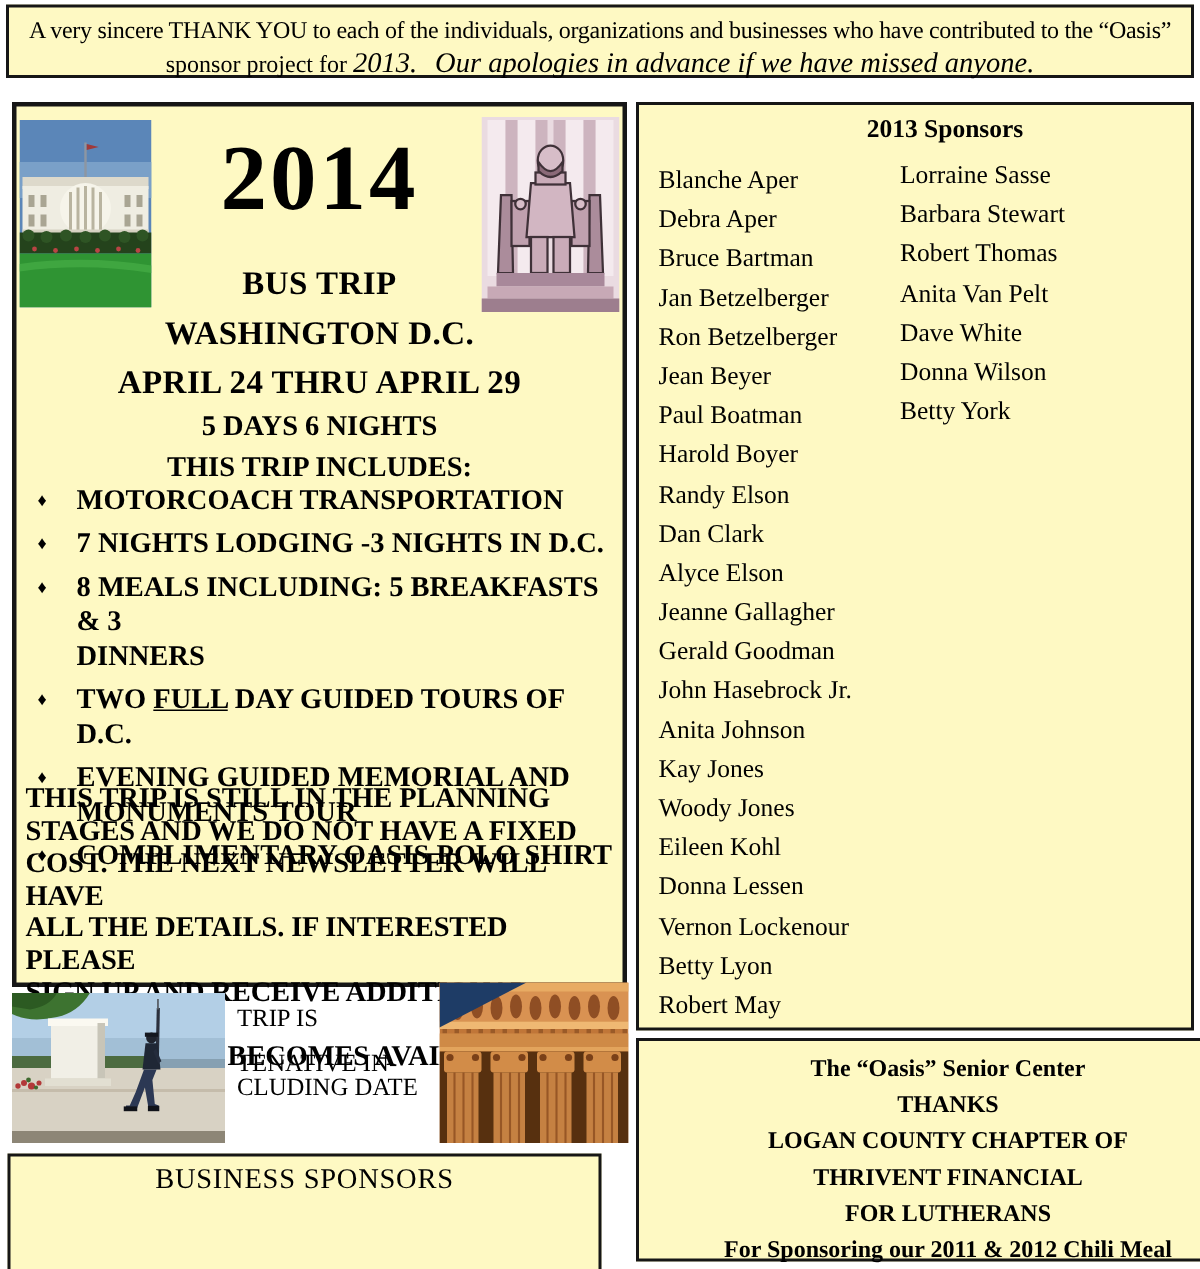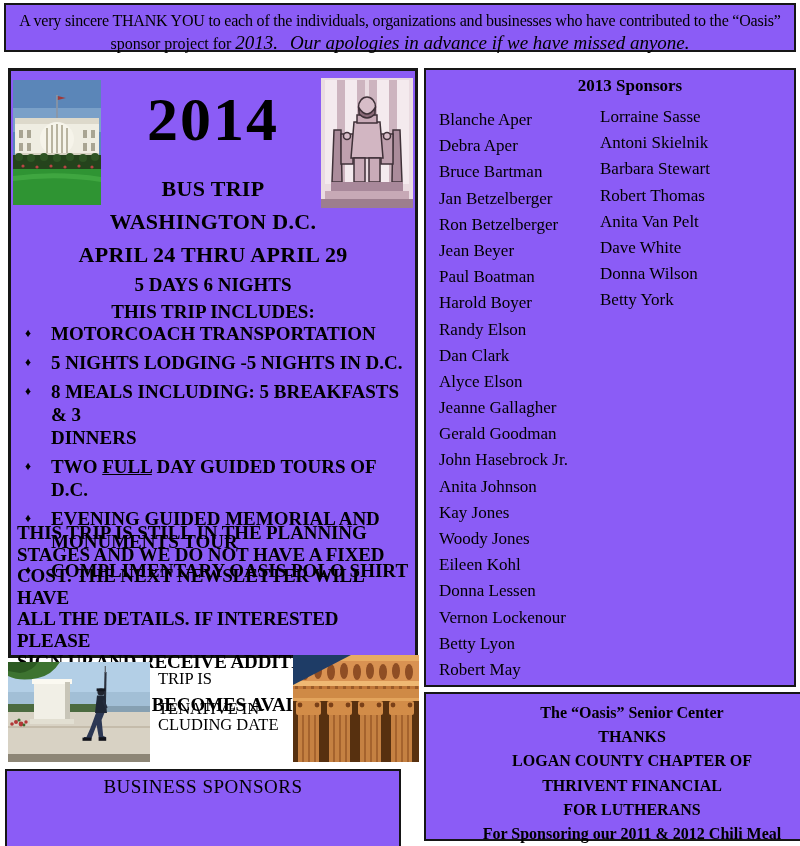--- a/index.html
+++ b/index.html
@@ -8,21 +8,21 @@
   .page {
     position: relative;
     width: 800px;
     height: 846px;
     background: #ffffff;
     overflow: hidden;
   }
   .box {
     position: absolute;
     border: 2px solid #161616;
-    background: #8b5cf6;
+    background: #fef9c3;
   }
 
   
   .banner {
     left: 4px; top: 3px; width: 792px; height: 49px;
     text-align: center;
     padding-top: 6px;
   }
   .banner-line1 { font-size: 16px; line-height: 20px; letter-spacing: -0.2px; }
   .banner-line2 { font-size: 16px; line-height: 23px; }
@@ -211,21 +211,21 @@
     <div class="trip-bullets">
       <div class="bullet-row">
         <span class="bullet-marker">♦</span>
         <div class="bullet-text">
             <div>MOTORCOACH TRANSPORTATION</div>
           </div>
       </div>
       <div class="bullet-row">
         <span class="bullet-marker">♦</span>
         <div class="bullet-text">
-            <div>5 NIGHTS LODGING -5 NIGHTS IN D.C.</div>
+            <div>7 NIGHTS LODGING -3 NIGHTS IN D.C.</div>
           </div>
       </div>
       <div class="bullet-row">
         <span class="bullet-marker">♦</span>
         <div class="bullet-text">
           <div>8 MEALS INCLUDING: 5 BREAKFASTS &amp; 3</div>
           <div>DINNERS</div>
         </div>
       </div>
       <div class="bullet-row">
@@ -405,21 +405,20 @@
       <span class="sponsor-name">Kay Jones</span>
       <span class="sponsor-name">Woody Jones</span>
       <span class="sponsor-name">Eileen Kohl</span>
       <span class="sponsor-name">Donna Lessen</span>
       <span class="sponsor-name">Vernon Lockenour</span>
       <span class="sponsor-name">Betty Lyon</span>
       <span class="sponsor-name">Robert May</span>
     </div>
     <div class="sponsor-col sponsor-col-right">
       <span class="sponsor-name">Lorraine Sasse</span>
-      <span class="sponsor-name">Antoni Skielnik</span>
       <span class="sponsor-name">Barbara Stewart</span>
       <span class="sponsor-name">Robert Thomas</span>
       <span class="sponsor-name">Anita Van Pelt</span>
       <span class="sponsor-name">Dave White</span>
       <span class="sponsor-name">Donna Wilson</span>
       <span class="sponsor-name">Betty York</span>
     </div>
   </div>
 
   <div class="box thanks-box">

